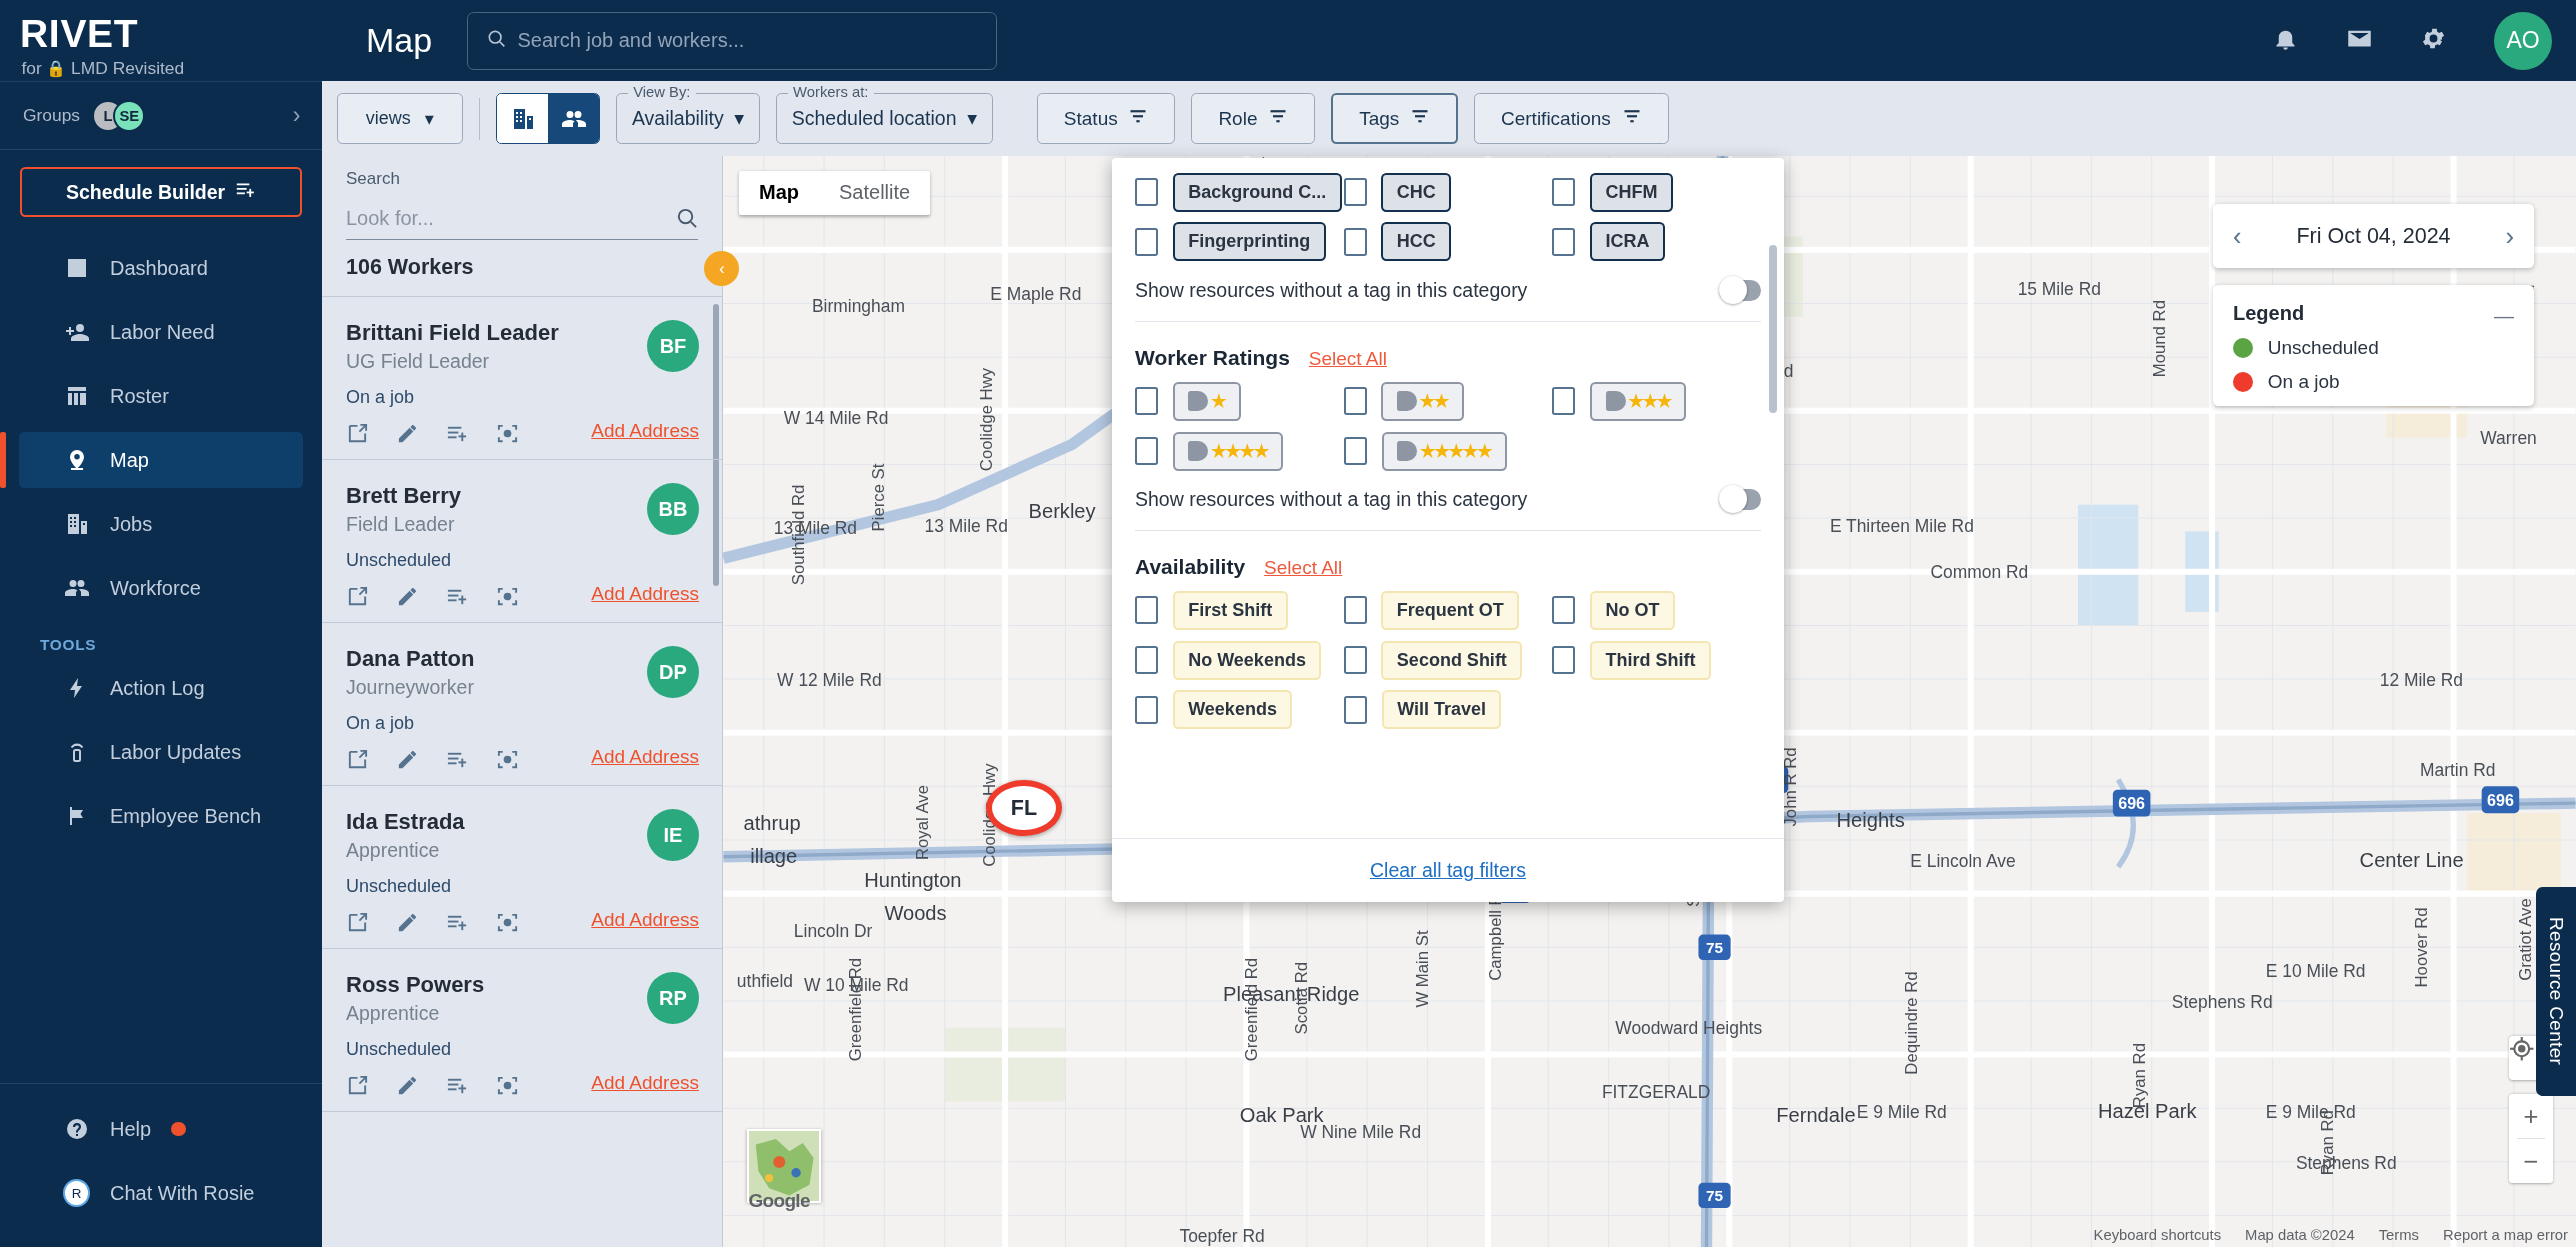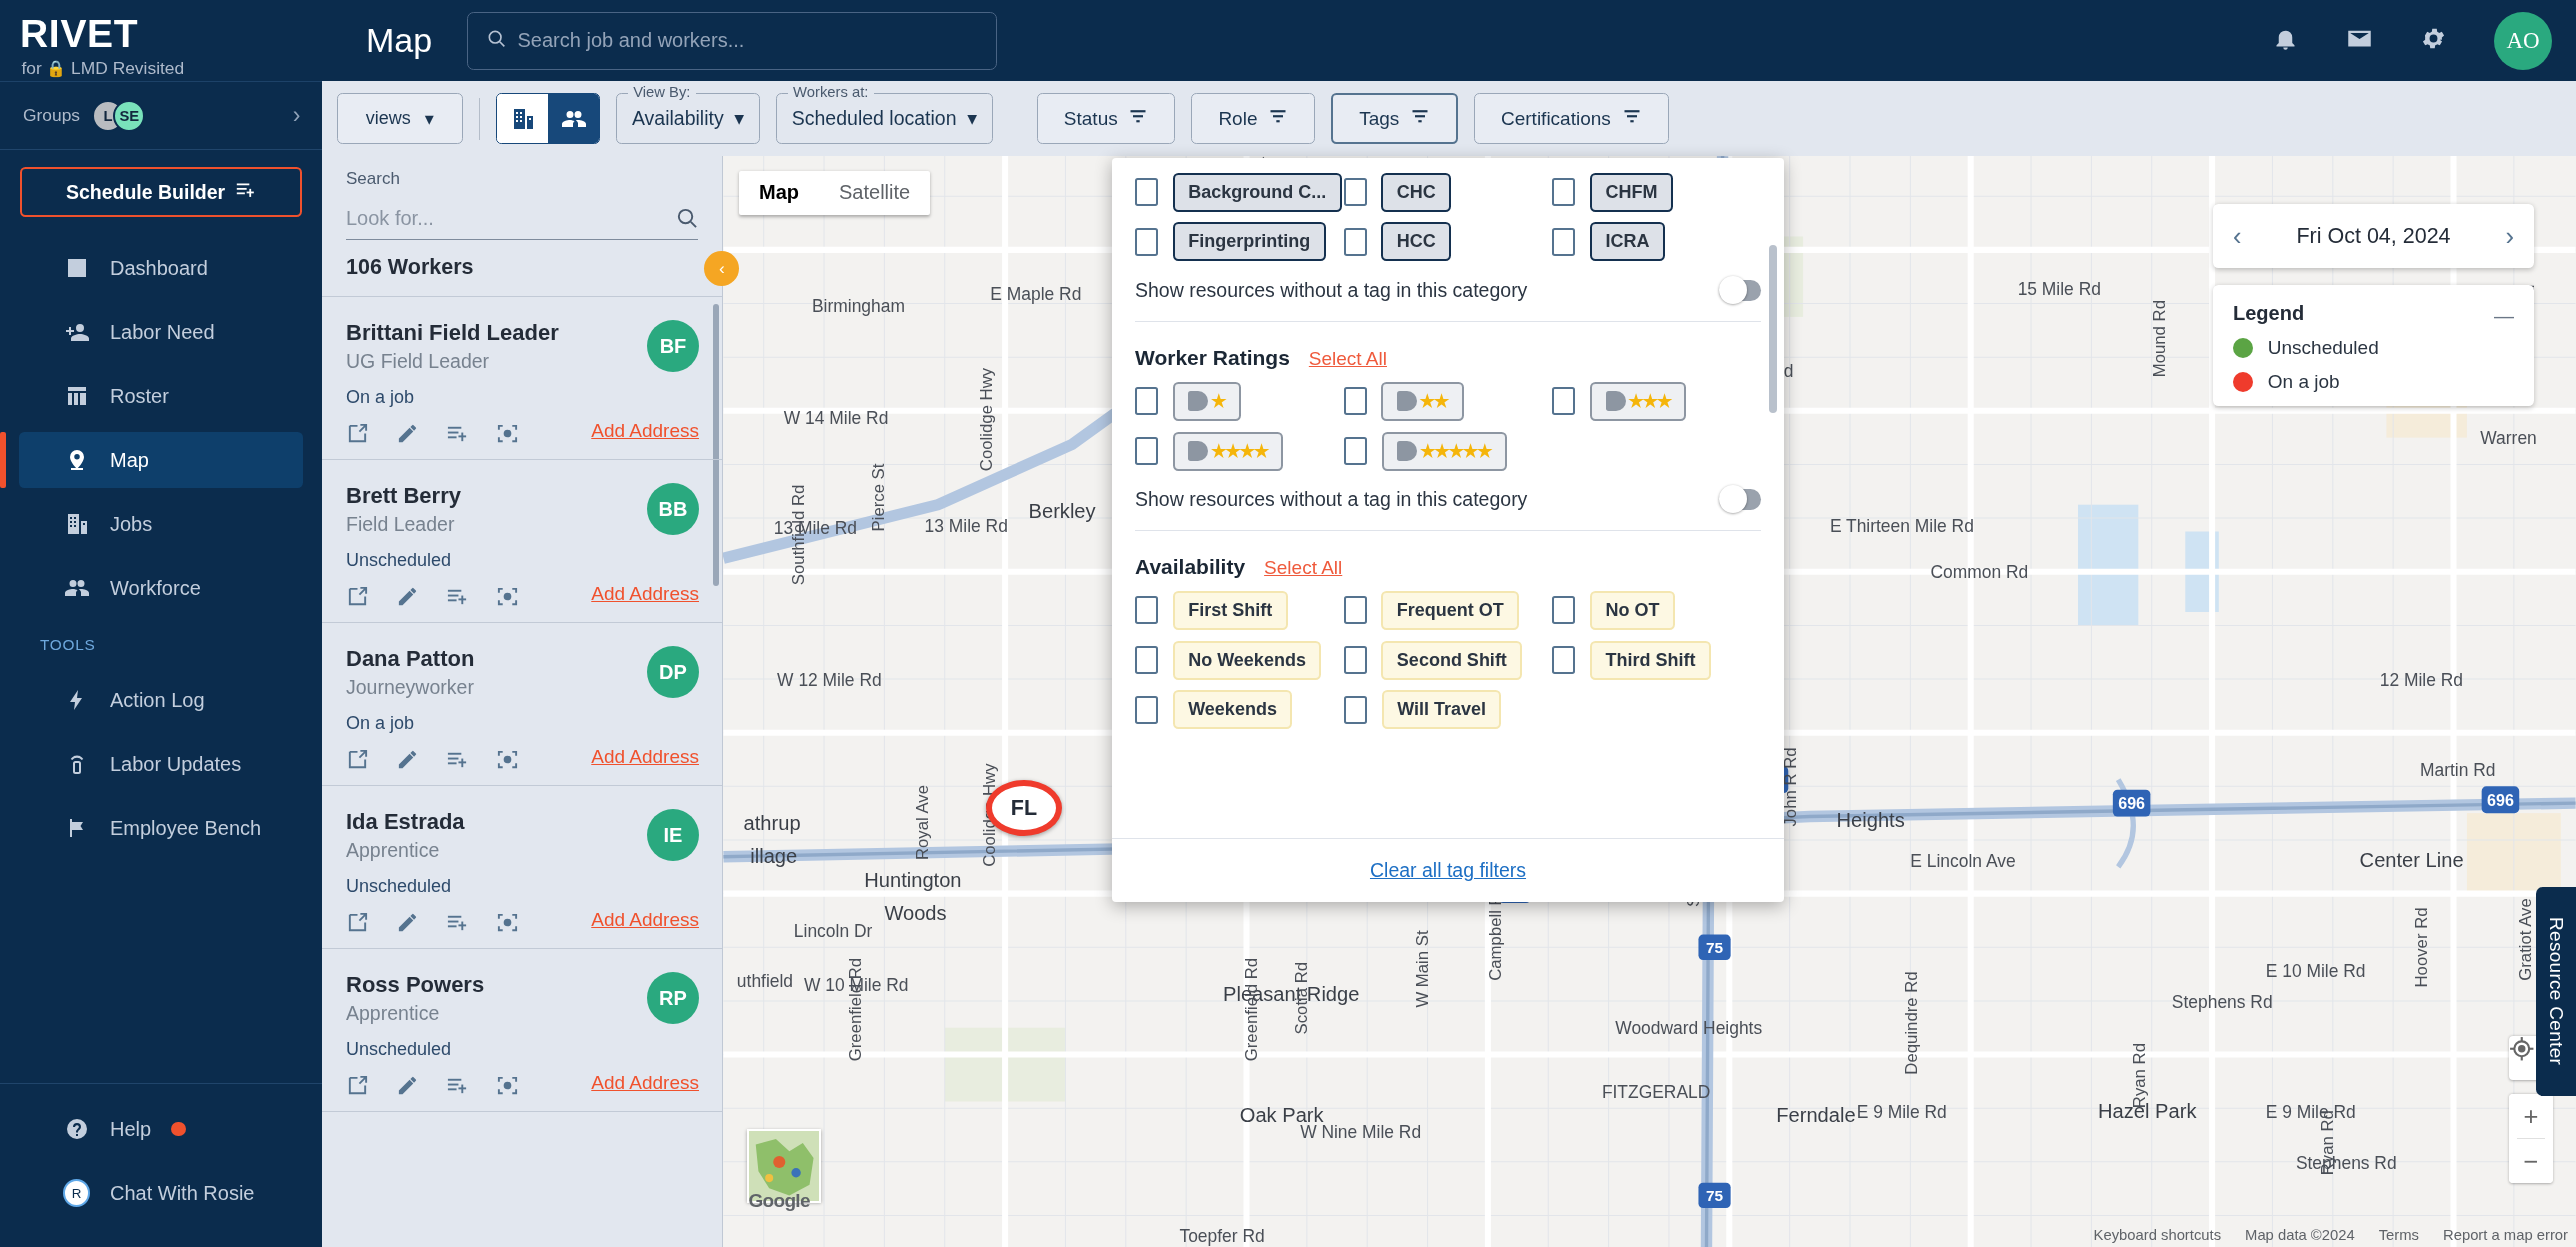--- a/index.html
+++ b/index.html
@@ -36,21 +36,21 @@
   .topsearch .sicon { color: #b6c2d3; font-size: 20px; }
   .topsearch .sph { color: #93a3b8; font-size: 20px; }
   .top-right {
     position: absolute; right: 24px; top: 0; height: 81px;
     display: flex; align-items: center; gap: 47px;
   }
   .top-ic { color: #c3cedd; font-size: 27px; line-height: 1; cursor: pointer; }
   .avatar-top {
     width: 58px; height: 58px; border-radius: 50%;
     background: #2aa97f; color: #fff; font-size: 23px;
-    display: flex; align-items: center; justify-content: center; font-family: Liberation Serif, serif;
+    display: flex; align-items: center; justify-content: center;
   }
 
   
   .leftnav {
     position: absolute; left: 0; top: 81px; width: 322px; height: 1167px;
     background: #0b2c4d; border-top: 0.7px solid #1d4268;
   }
   .groups-row {
     height: 67px; display: flex; align-items: center; padding: 0 23px;
     gap: 12px; position: relative;
@@ -79,22 +79,22 @@
     padding-left: 44px; color: #c3cedd; font-size: 20px;
     margin: 0 19px 8px 19px; border-radius: 5.4px; position: relative; cursor: pointer;
   }
   .navitem .nic { width: 27px; display: flex; justify-content: center; }
   .navitem.active { background: #0e3f6b; color: #fff; }
   .navitem.active::before {
     content: ""; position: absolute; left: -19px; top: 0; bottom: 0;
     width: 6px; background: #f0512d; border-radius: 2px;
   }
   .tools-hd {
-    color: #6ea8dd; font-size: 15.4px; font-weight: normal; letter-spacing: 0.7px;
-    margin: 20px 0 18px 40px;
+    color: #6ea8dd; font-size: 15.4px; font-weight: bold; letter-spacing: 0.7px;
+    margin: 20px 0 6px 40px;
   }
   .bottomnav { position: absolute; bottom: 19px; left: 0; width: 322px; }
   .bottomnav .nav-divider { margin-bottom: 17.4px; }
   .helpdot { width: 14.8px; height: 14.8px; border-radius: 50%; background: #f0512d; }
   .rosie-ic {
     width: 28px; height: 28px; border-radius: 50%; background: #fff;
     border: 2px solid #5fa8e8; font-size: 13.4px;
     display: flex; align-items: center; justify-content: center; color: #0b2c4d;
   }
 

